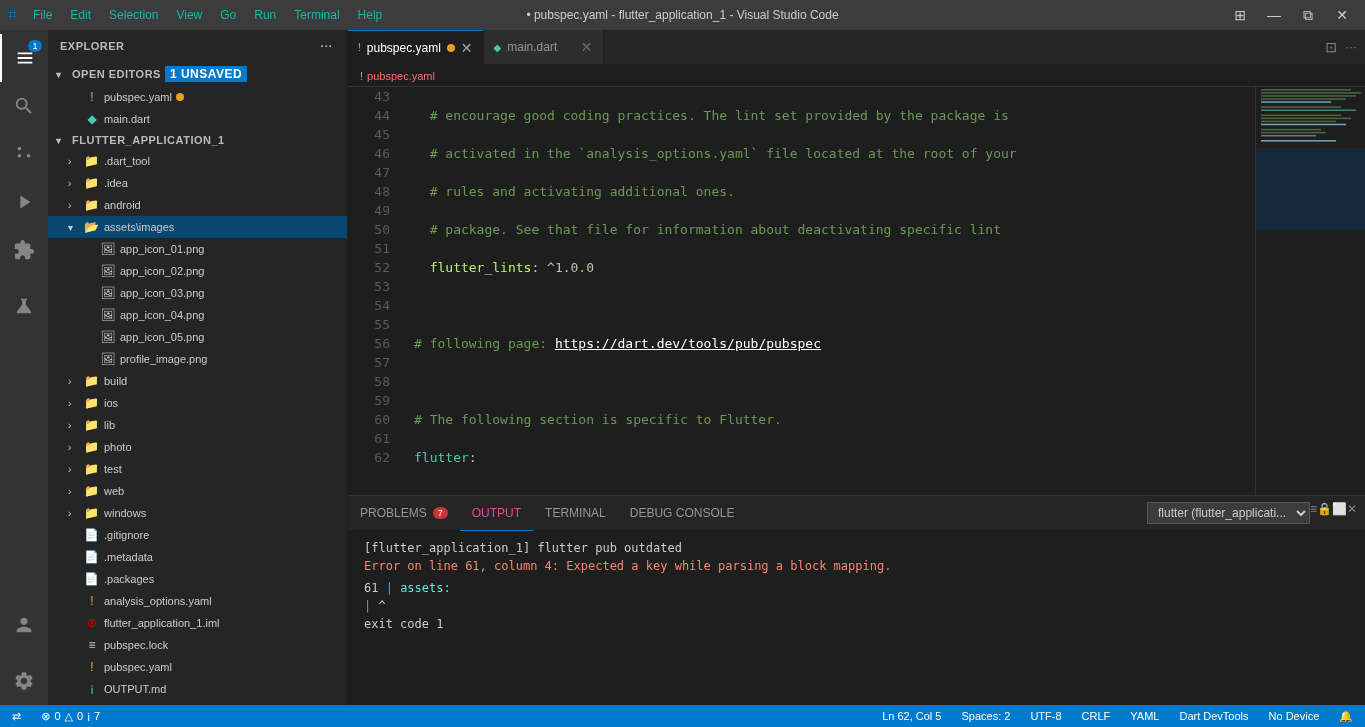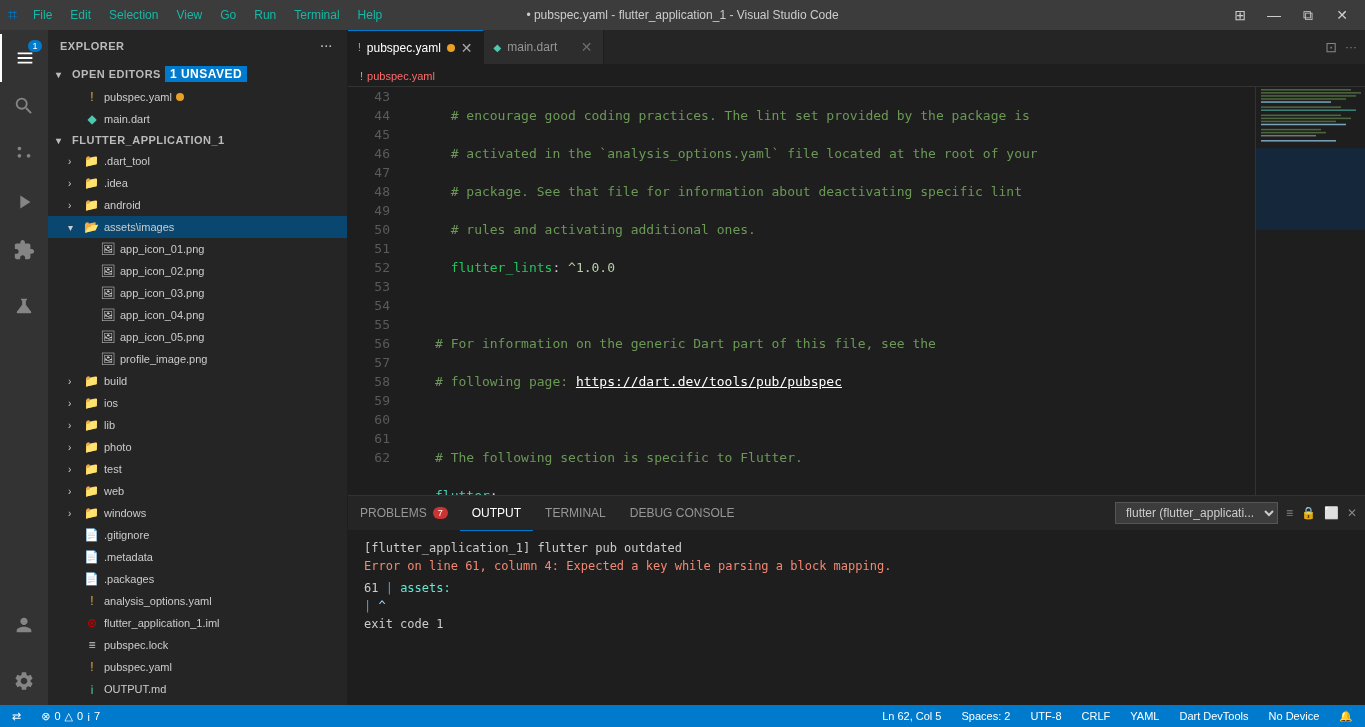--- a/index.html
+++ b/index.html
@@ -56,36 +56,36 @@
     .tab .tab-icon { font-size: 10px; }
     .tab .tab-dot { width: 8px; height: 8px; background: #e8a027; border-radius: 50%; }
     .tab .tab-close { margin-left: auto; opacity: 0.6; font-size: 14px; }
     .tab-bar-actions { margin-left: auto; display: flex; align-items: center; padding: 0 8px; gap: 8px; color: #858585; }
 
     
     .breadcrumb { height: 22px; background: #1e1e1e; padding: 0 12px; display: flex; align-items: center; font-size: 11px; color: #cccccc; border-bottom: 1px solid #333333; flex-shrink: 0; }
     .breadcrumb span { color: #ff6b6b; margin-right: 4px; }
 
     
-    .editor-content { display: flex; flex: 1; overflow: hidden; gap: 21px; }
+    .editor-content { display: flex; flex: 1; overflow: hidden; }
     .line-numbers { width: 50px; background: #1e1e1e; text-align: right; padding: 0 8px; color: #5a5a5a; font-family: 'Consolas', monospace; font-size: 13px; line-height: 19px; flex-shrink: 0; user-select: none; }
     .code-area { flex: 1; padding: 0 16px; font-family: 'Consolas', monospace; font-size: 13px; line-height: 19px; overflow: auto; background: #1e1e1e; white-space: pre; }
 
     .code-line { display: block; }
     .c-comment { color: #6a9955; }
 
     .minimap { width: 110px; background: #1e1e1e; flex-shrink: 0; border-left: 1px solid #333333; }
 
     
     .panel { height: 210px; background: #1e1e1e; border-top: 1px solid #333333; flex-shrink: 0; display: flex; flex-direction: column; }
     .panel-tabs { display: flex; align-items: center; height: 35px; background: #252526; border-bottom: 1px solid #1e1e1e; }
     .panel-tab { padding: 0 12px; height: 35px; display: flex; align-items: center; cursor: pointer; color: #969696; font-size: 12px; gap: 6px; }
-    .panel-tab.active { color: #ffffff; border-bottom: 1px solid #007acc; }
+    .panel-tab.active { color: #ec4899; border-bottom: 1px solid #007acc; }
     .panel-tab .badge { background: #cc3333; color: white; border-radius: 10px; font-size: 9px; padding: 1px 5px; }
-    .panel-actions { margin-left: auto; display: flex; align-items: center; gap: 8px; padding: 0 8px; color: #858585; }
+    .panel-actions { margin-left: auto; display: flex; align-items: flex-start; padding: 0 8px; color: #858585; }
 
     .panel-content { flex: 1; overflow-y: auto; padding: 8px 16px; font-family: 'Consolas', monospace; font-size: 12px; line-height: 18px; color: #cccccc; }
     .panel-dropdown { background: #3c3c3c; border: 1px solid #555; color: #cccccc; font-size: 12px; padding: 2px 6px; cursor: pointer; }
 
     .error-text { color: #f48771; }
     .path-text { color: #4ec9b0; text-decoration: underline; }
 
     
     .status-bar { height: 22px; background: #007acc; display: flex; align-items: center; justify-content: space-between; padding: 0 8px; flex-shrink: 0; }
     .status-left { display: flex; align-items: center; gap: 12px; color: #ffffff; font-size: 11px; }
@@ -377,25 +377,24 @@
           <div>57</div>
           <div>58</div>
           <div>59</div>
           <div>60</div>
           <div>61</div>
           <div>62</div>
         </div>
         <div class="code-area">
 <span class="code-line c-comment">  # encourage good coding practices. The lint set provided by the package is</span>
 <span class="code-line c-comment">  # activated in the `analysis_options.yaml` file located at the root of your</span>
+<span class="code-line c-comment">  # rules and activating additional ones.</span>
 <span class="code-line c-comment">  # package. See that file for information about deactivating specific lint</span>
-<span class="code-line c-comment">  # rules and activating additional ones.</span>
-<span class="code-line">  <span style="color:#22c55e;">flutter_lints</span><span style="color:#cccccc;">:</span> <span style="color:#b5cea8;">^1.0.0</span></span>
+<span class="code-line">  <span style="color:#bef264;">flutter_lints</span><span style="color:#cccccc;">:</span> <span style="color:#b5cea8;">^1.0.0</span></span>
 <span class="code-line"> </span>
-<span class="code-line c-comment"># For information on the generic Dart part of this file, see the</span>
 <span class="code-line"><span class="c-comment"># following page: </span><span style="color:#ffffff;text-decoration:underline;">https://dart.dev/tools/pub/pubspec</span></span>
 <span class="code-line"> </span>
 <span class="code-line c-comment"># The following section is specific to Flutter.</span>
 <span class="code-line"><span style="color:#4ec9b0;">flutter</span><span style="color:#cccccc;">:</span></span>
 
 
 
 
 
 

